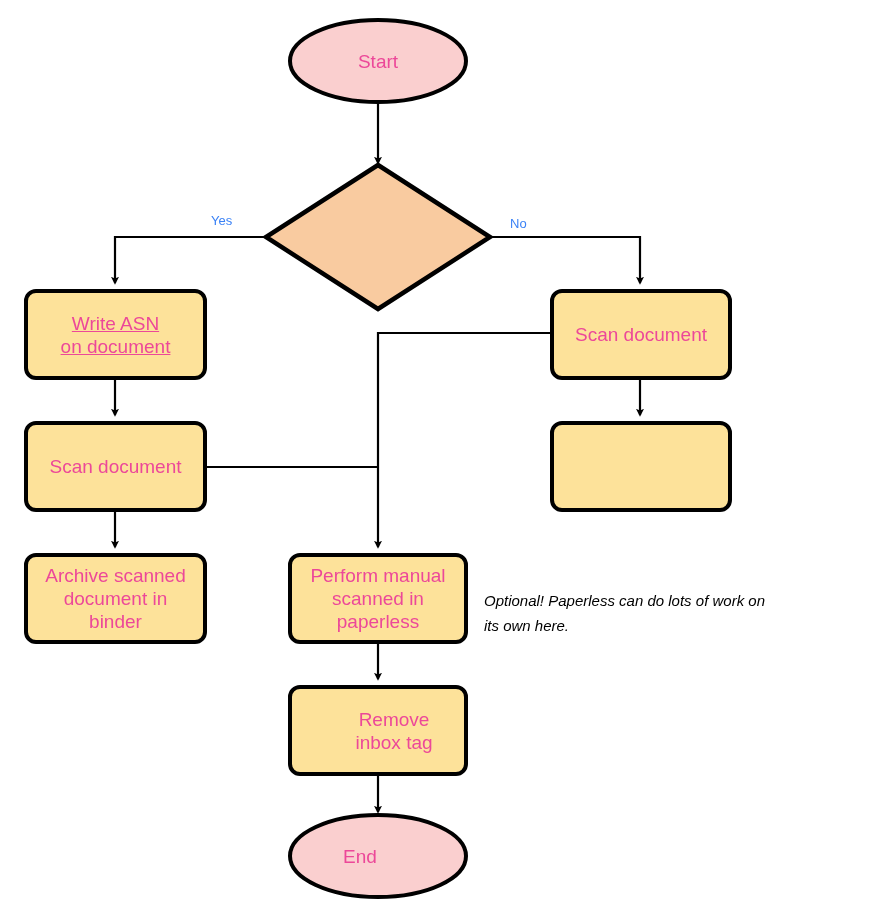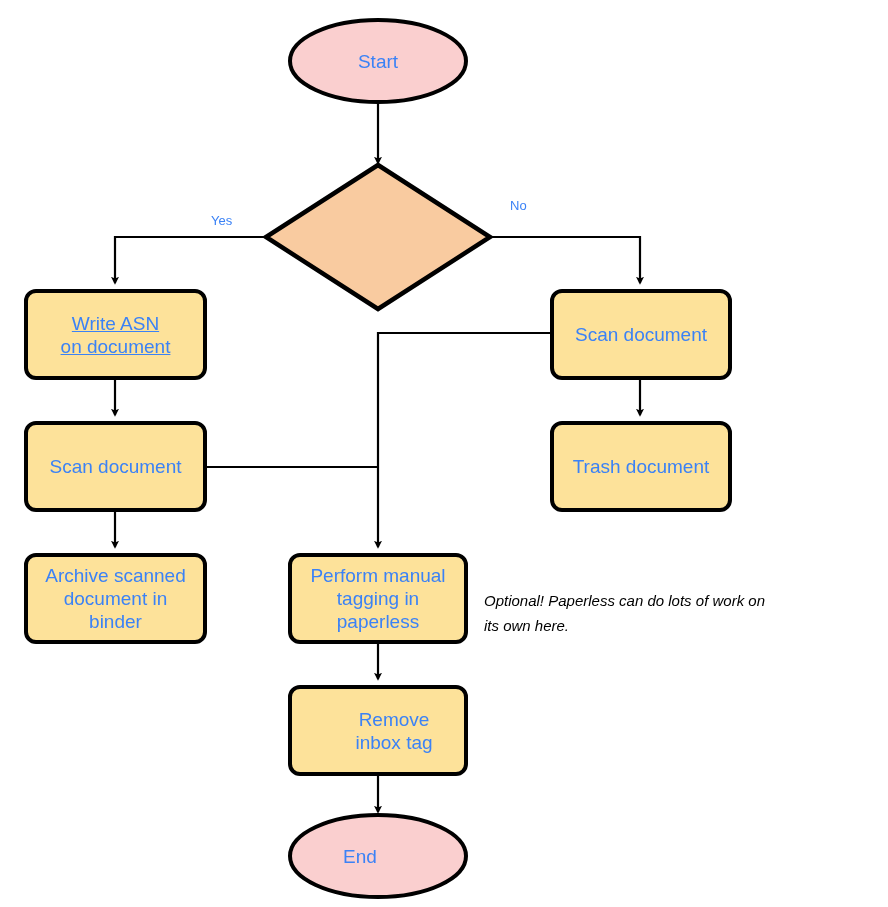--- a/index.html
+++ b/index.html
@@ -27,21 +27,21 @@
     width: 888px;
     height: 907px;
     display: block;
   }
   .node-text {
     position: absolute;
     display: flex;
     align-items: center;
     justify-content: center;
     text-align: center;
-    color: #3b82f6;
+    color: #ec4899;
     font-family: "Liberation Sans", sans-serif;
     font-size: 19px;
     line-height: 23px;
     white-space: pre-line;
     pointer-events: none;
   }
   .edge-label {
     position: absolute;
     color: #3b82f6;
     font-family: "Liberation Sans", sans-serif;
@@ -122,31 +122,30 @@
 on document</div>
 
   <div class="node-text" style="left:26px; top:423px; width:179px; height:87px;">Scan document</div>
 
   <div class="node-text" style="left:26px; top:555px; width:179px; height:87px;">Archive scanned
 document in
 binder</div>
 
   <div class="node-text" style="left:552px; top:291px; width:178px; height:87px;">Scan document</div>
 
-  <div class="node-text" style="left:552px; top:423px; width:178px; height:87px;">Trash document</div>
 
   <div class="node-text" style="left:290px; top:555px; width:176px; height:87px;">Perform manual
-tagging in
+scanned in
 paperless</div>
 
   <div class="node-text" style="left:306px; top:687px; width:176px; height:87px;">Remove
 inbox tag</div>
 
   <div class="node-text" style="left:272px; top:815px; width:176px; height:82px;">End</div>
 
   <div class="edge-label" style="left:211px; top:211px;">Yes</div>
 
-  <div class="edge-label" style="left:510px; top:196px;">No</div>
+  <div class="edge-label" style="left:510px; top:214px;">No</div>
 
   <div class="annotation-note" style="left:484px; top:588px; width:404px;">Optional! Paperless can do lots of work on
 its own here.</div>
 
 </div>
 
 </body></html>

